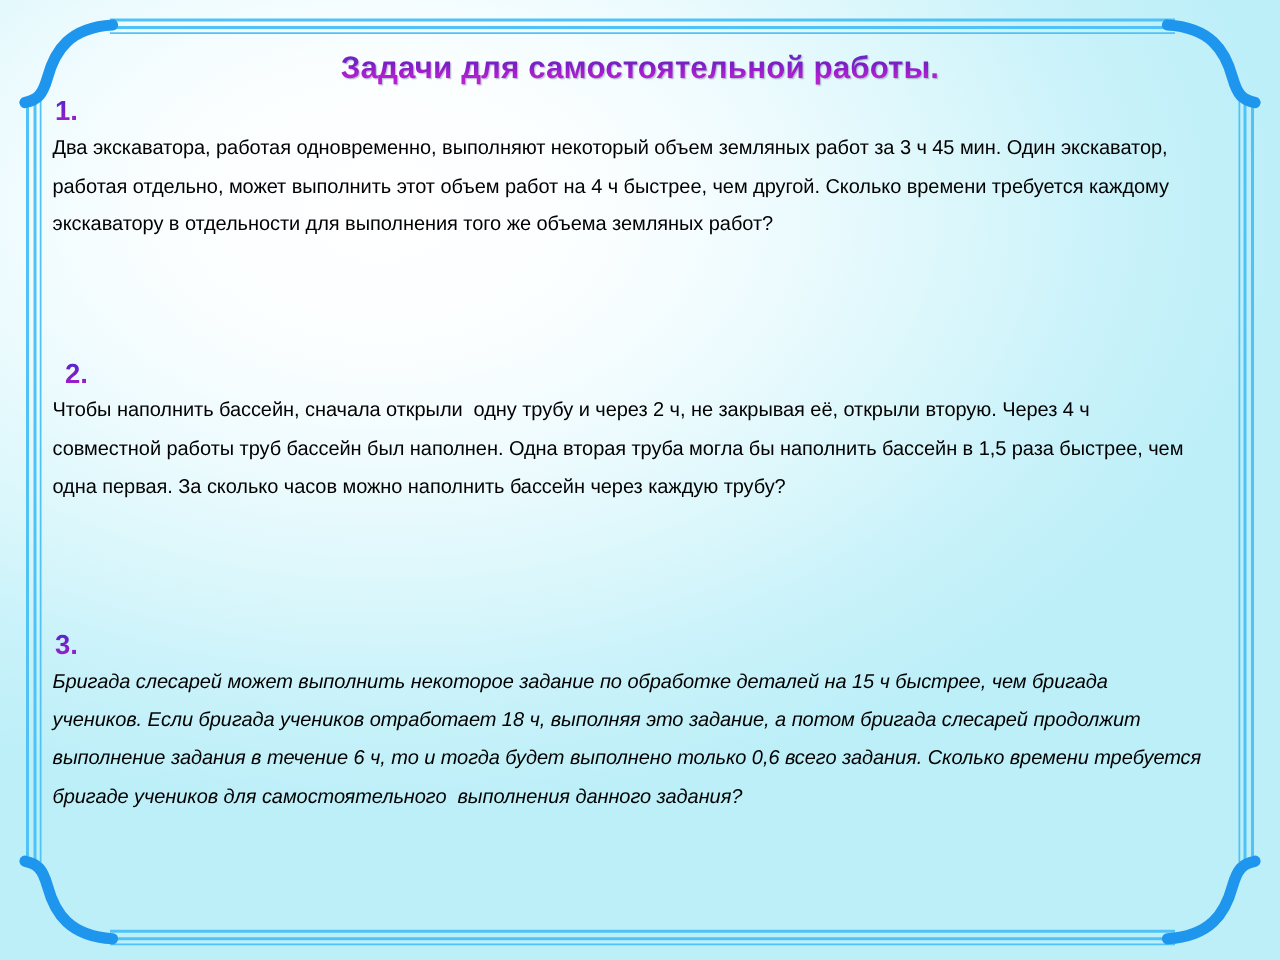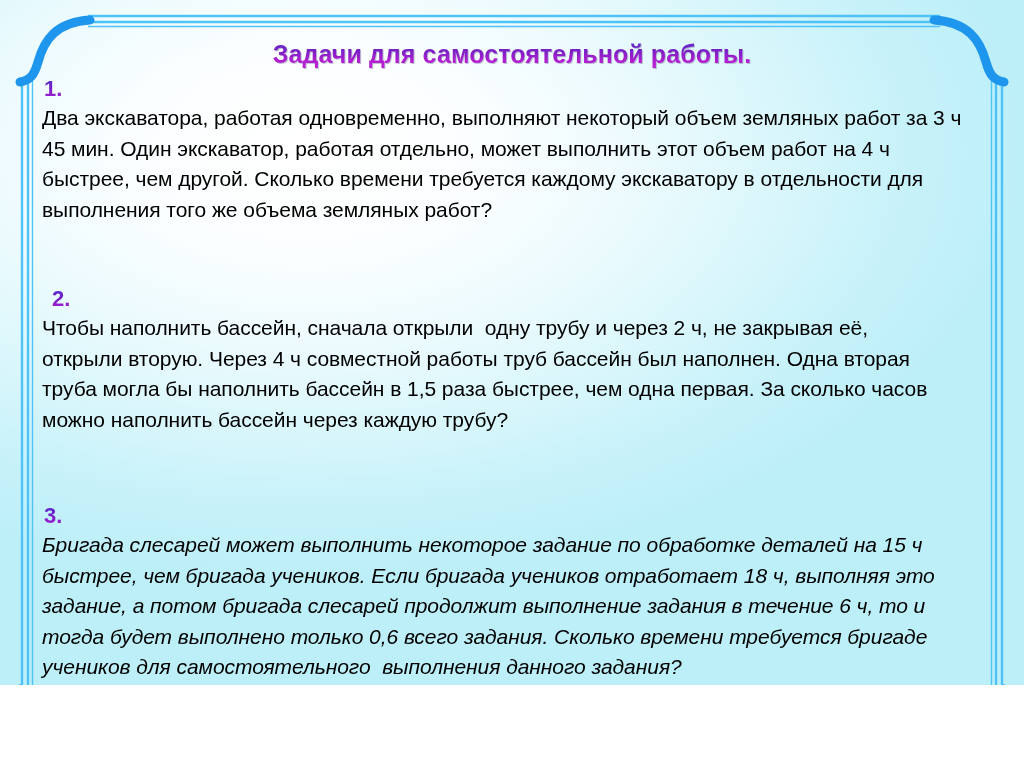--- a/index.html
+++ b/index.html
@@ -9,21 +9,21 @@
   body {
     width: 1024px;
     height: 768px;
     overflow: hidden;
     font-family: "Liberation Sans", sans-serif;
   }
 
   #slide {
     position: relative;
     width: 1024px;
-    height: 685px;
+    height: 768px;
     background:
       radial-gradient(ellipse 70% 62% at 30% 22%,
         #ffffff 0%,
         #fbfeff 24%,
         #eefbfe 44%,
         #dbf7fb 64%,
         #c9f2fa 82%,
         #bdeff8 100%);
     overflow: hidden;
   }
@@ -75,21 +75,21 @@
     line-height: 1.0;
     background: linear-gradient(to bottom, #4b2ad0 0%, #7a1fc6 50%, #a81fd2 100%);
     -webkit-background-clip: text;
     background-clip: text;
     color: transparent;
     -webkit-text-fill-color: transparent;
     display: inline-block;
   }
 
   .problem-body {
-    font-size: 21px;
+    font-size: 16px;
     color: #000000;
     line-height: 30.5px;
     letter-spacing: -0.05px;
     white-space: pre-wrap;
     margin-top: 3px;
   }
 
   #p1 { top: 78px; }
   #p1 .problem-num { margin-left: 2px; }
   #p1 .problem-body { width: 930px; }

